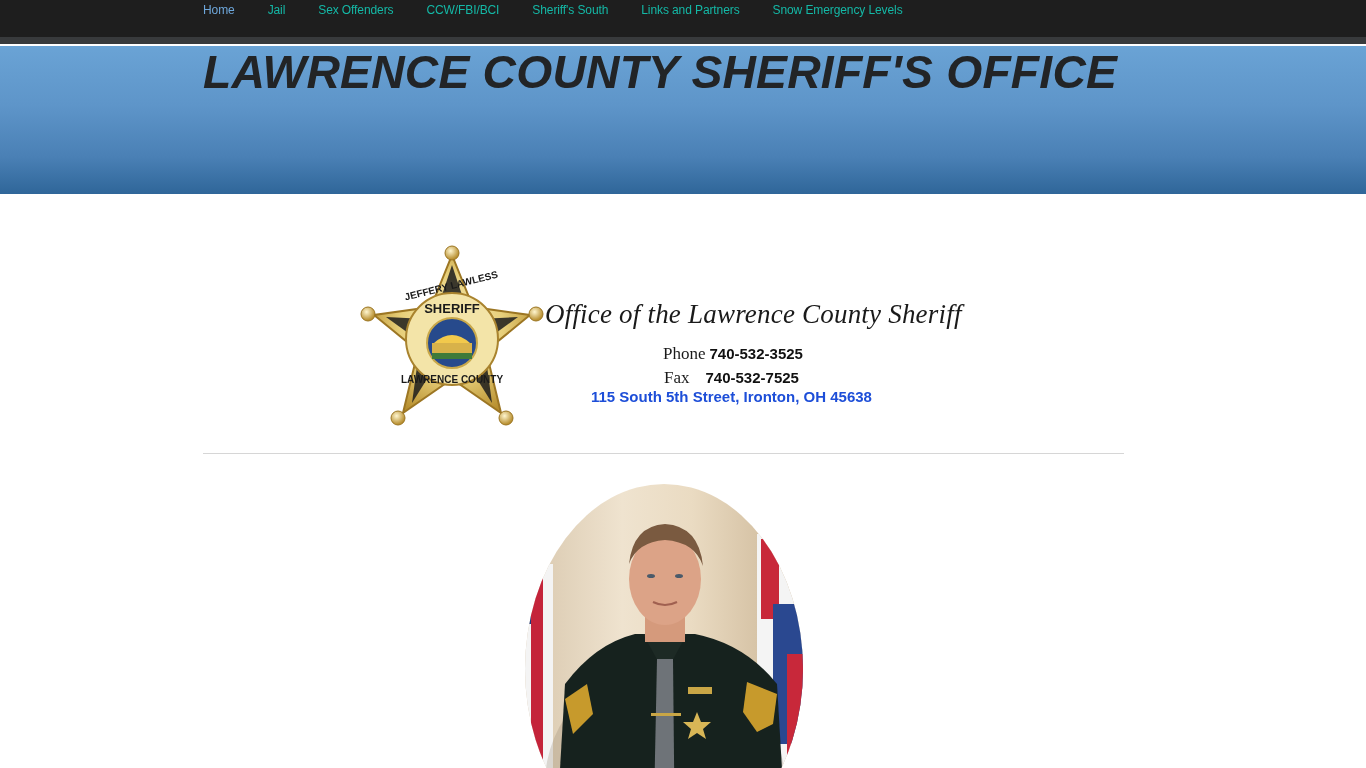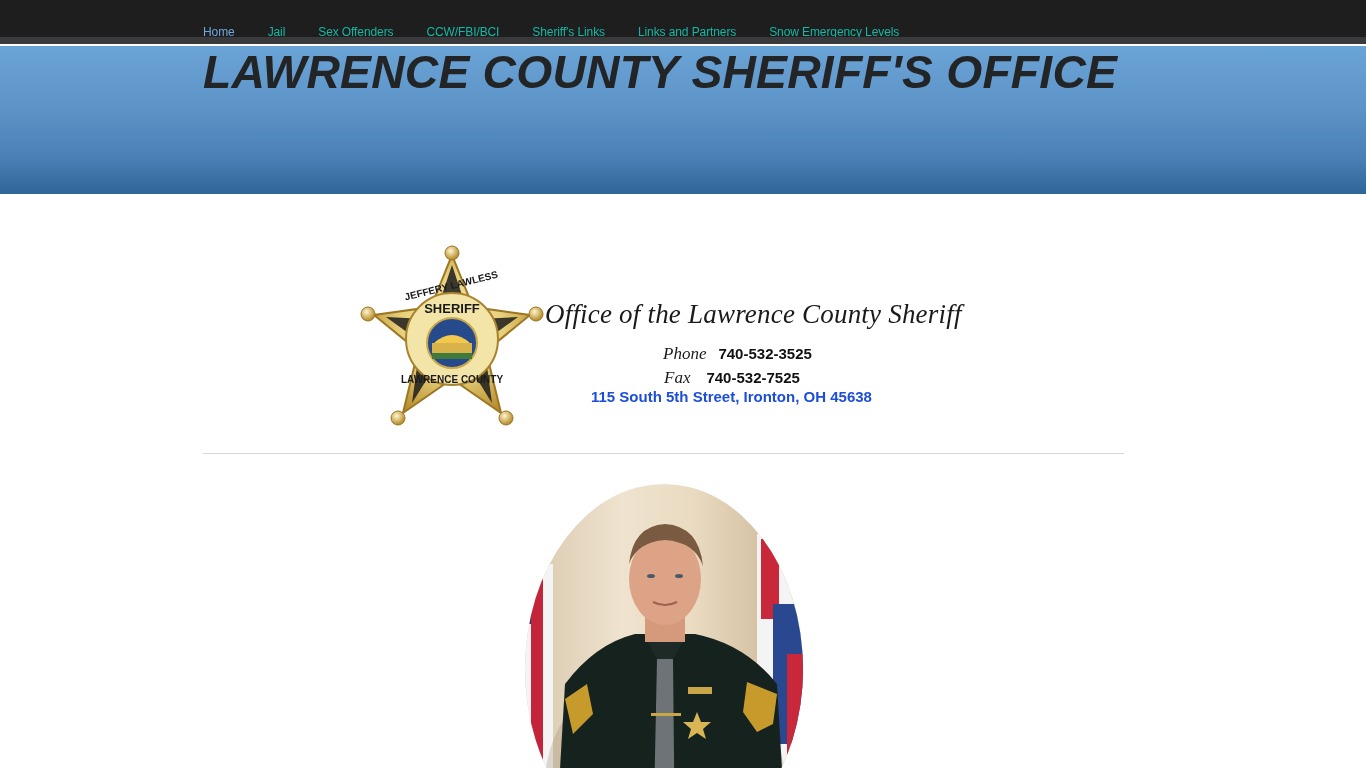--- a/index.html
+++ b/index.html
@@ -6,21 +6,21 @@
     html, body { width: 1366px; height: 768px; overflow: hidden; background: #ffffff; }
     body { font-family: "Liberation Sans", sans-serif; position: relative; }
 
     
     .navbar {
       position: absolute; left: 0; top: 0; width: 1366px; height: 37px;
       background: #1e1e1e;
     }
     .nav-list {
       position: absolute; left: 203px; top: 0; height: 37px;
-      display: flex; align-items: center; list-style: none; margin-top: 12px;
+      display: flex; align-items: flex-start; list-style: none;
     }
     .nav-item {
       font-family: "Liberation Sans", sans-serif;
       font-size: 12px; color: #14b8a6; text-decoration: none;
       margin-right: 33px; letter-spacing: -0.1px; cursor: pointer;
       white-space: nowrap;
     }
     .nav-item.active { color: #6ea7db; }
     .nav-sub-strip {
       position: absolute; left: 0; top: 37px; width: 1366px; height: 7px;
@@ -55,29 +55,29 @@
     }
     .office-name {
       position: absolute; left: 185px; top: 56px;
       font-family: "Liberation Serif", serif; font-style: italic;
       font-size: 27px; color: #1a1a1a; white-space: nowrap; letter-spacing: 0.2px;
     }
     .contact-line {
       position: absolute; white-space: nowrap; display: flex; align-items: baseline;
     }
     .contact-label {
-      font-family: "Liberation Serif", serif; font-style: italic;
+      font-family: "Liberation Serif", serif; 
       font-size: 17px; color: #1a1a1a;
     }
     .contact-value {
       font-family: "Liberation Sans", sans-serif; font-weight: bold;
       font-size: 15px; color: #111111;
     }
     .phone-line { left: 303px; top: 101px; }
-    .phone-line .contact-value { margin-left: 12px; }
+    .phone-line .contact-value { margin-left: 4px; }
     .fax-line { left: 304px; top: 125px; }
     .fax-line .contact-value { margin-left: 16px; }
     .address {
       position: absolute; left: 231px; top: 145px;
       font-family: "Liberation Sans", sans-serif; font-weight: bold;
       font-size: 15px; color: #1d4ed8; white-space: nowrap;
     }
 
     
     .divider {
@@ -95,21 +95,21 @@
   </style>
 </head>
 <body>
 
 <div class="navbar">
   <ul class="nav-list">
     <li><a class="nav-item active">Home</a></li>
     <li><a class="nav-item">Jail</a></li>
     <li><a class="nav-item">Sex Offenders</a></li>
     <li><a class="nav-item">CCW/FBI/BCI</a></li>
-    <li><a class="nav-item">Sheriff's Links</a></li>
+    <li><a class="nav-item">Sheriff's South</a></li>
     <li><a class="nav-item">Links and Partners</a></li>
     <li><a class="nav-item">Snow Emergency Levels</a></li>
   </ul>
 </div>
 <div class="nav-sub-strip"></div>
 <div class="nav-white-line"></div>
 
 <div class="banner">
   <h1 class="site-title">LAWRENCE COUNTY SHERIFF'S OFFICE</h1>
 </div>

